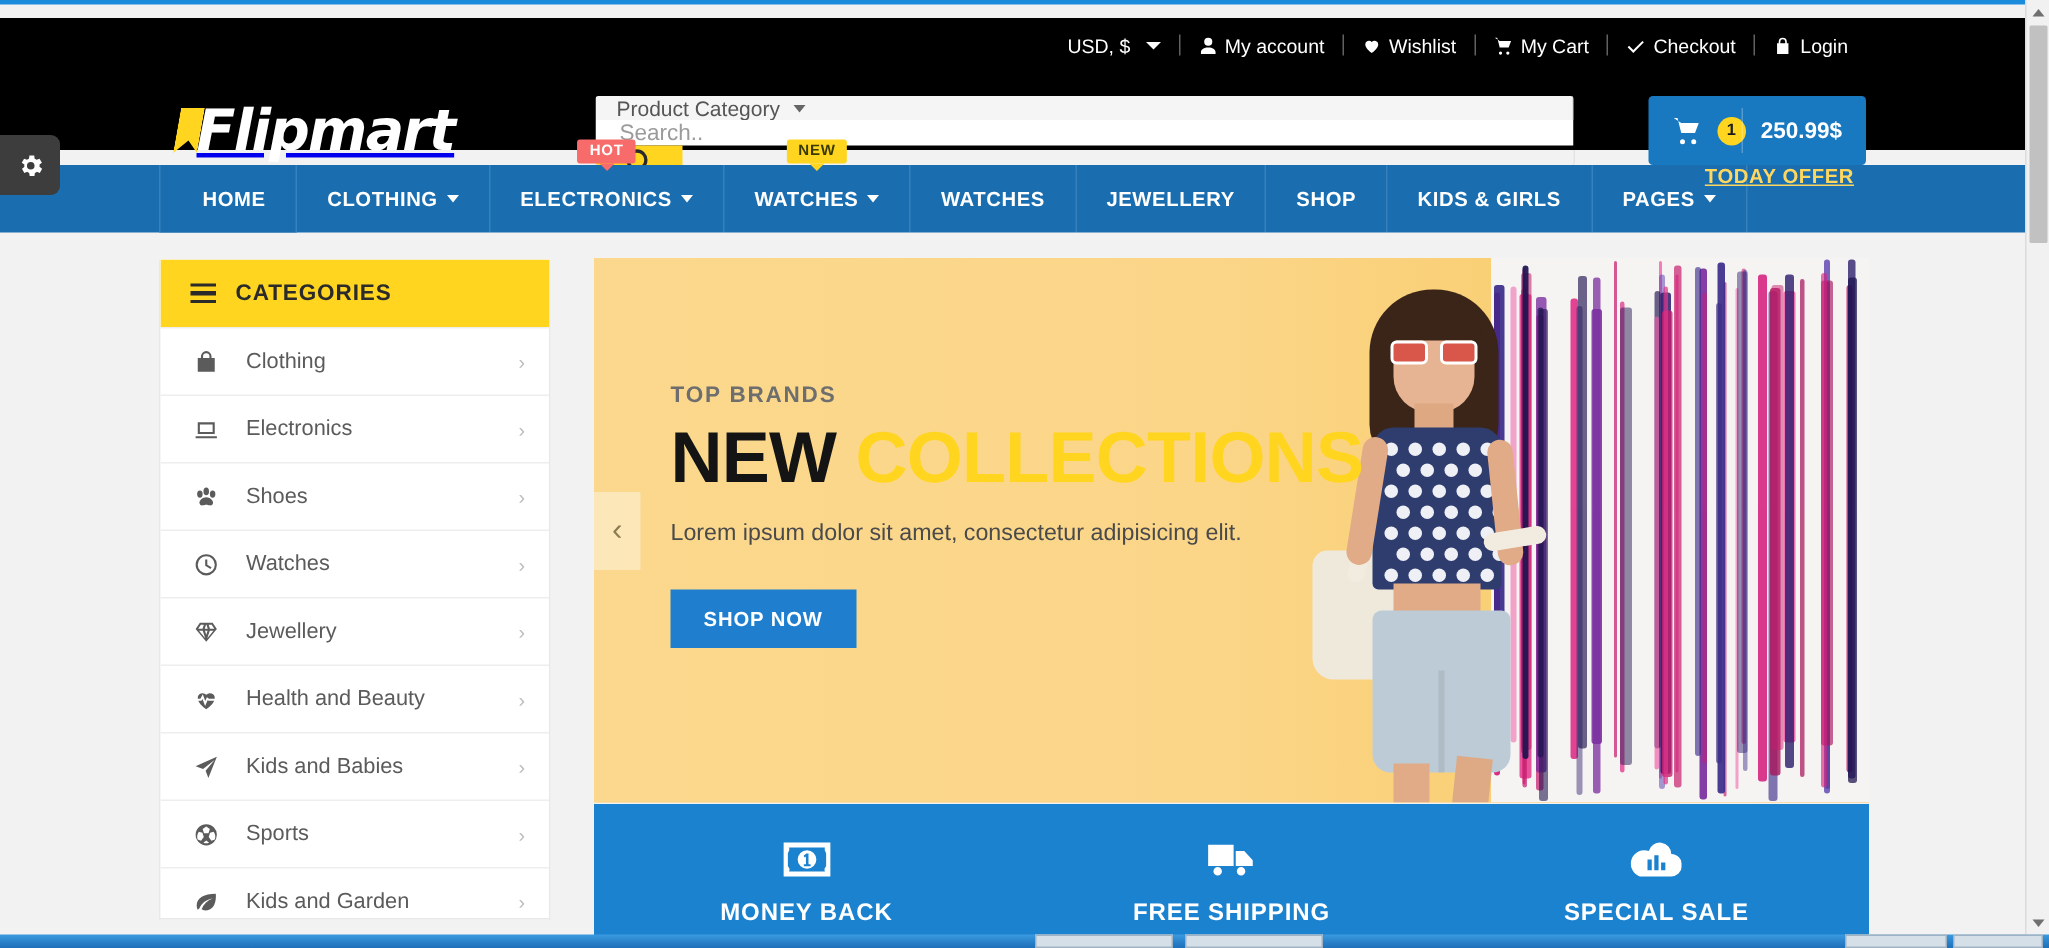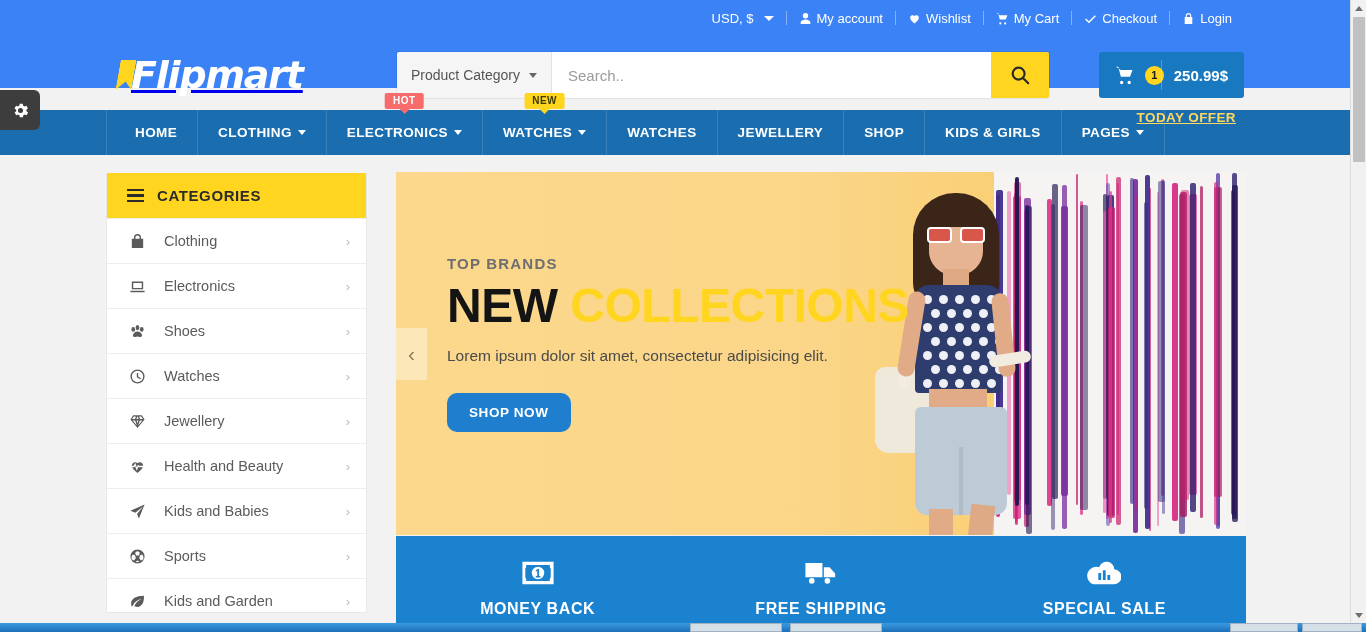--- a/index.html
+++ b/index.html
@@ -14,22 +14,22 @@
     width: 1366px; height: 632px;
     background: #f2f2f2;
     overflow: hidden;
   }
 
   
   .page-top-line { position:absolute; top:0; left:0; width:1350px; height:3px; background:#1b8bdb; }
 
   
   .header-blue {
-    position: absolute; top: 0; left: 0; width: 1350px; height: 88px;
-    background: #3b82f6;
+    position: absolute; top: 12px; left: 0; width: 1350px; height: 88px;
+    background: #000000;
   }
   .topbar {
     position: absolute; top: 0; left: 0; width: 100%; height: 36px;
     display: flex; align-items: center; justify-content: flex-end;
     padding-right: 106px;
     font-size: 13px; color: #ffffff;
   }
   .topbar-item {
     display: flex; align-items: center; gap: 5px;
     color: #fff; text-decoration: none;
@@ -58,20 +58,21 @@
     font-style: italic; letter-spacing: -1.2px;
     font-family: "DejaVu Sans", sans-serif;
   }
 
   
   .search-wrap {
     position:absolute; left:397px; top:52px;
     display:flex; height:46px; width:652px;
     border-radius: 2px; overflow:hidden;
     box-shadow: 0 0 0 1px rgba(0,0,0,.06);
+    flex-direction: column;
   }
   .cat-select {
     background:#f5f5f5; border:none; border-right:1px solid #e2e2e2;
     display:flex; align-items:center; gap:9px;
     padding: 0 14px; font-size:14px; color:#555; cursor:pointer;
     white-space:nowrap; font-family:"Liberation Sans", sans-serif;
   }
   .cat-select .tri {
     width:0;height:0;border-left:4px solid transparent;border-right:4px solid transparent;
     border-top:5px solid #666;
@@ -189,21 +190,21 @@
   .hero-grad { position:absolute; inset:0; background:linear-gradient(90deg,#fbd88d 0%, #fbd689 48%, #f8c75d 100%); }
   .hero-text { position:absolute; left:51px; top:83px; z-index:4; }
   .hero-kicker { font-size:15px; font-weight:bold; color:#6e6e6e; letter-spacing:1.2px; }
   .hero-title { font-size:48px; font-weight:bold; letter-spacing:-.5px; margin-top:10px; line-height:1; white-space:nowrap; }
   .hero-title .a { color:#141414; }
   .hero-title .b { color:#ffd520; }
   .hero-sub { font-size:15.5px; color:#4a4a4a; margin-top:17px; }
   .hero-btn {
     display:inline-block; margin-top:28px; background:#1f7fce; color:#fff;
     font-size:13.5px; font-weight:bold; letter-spacing:.6px;
-    padding:12px 22px; border:none; cursor:pointer; border-radius:10px;
+    padding:12px 22px; border:none; cursor:pointer; border-radius:0;
   }
   .hero-prev {
     position:absolute; left:0; top:156px; width:31px; height:52px; z-index:6;
     background:rgba(255,255,255,.38);
     display:flex; align-items:center; justify-content:center;
     color:#8d7b52; font-size:21px; cursor:pointer; user-select:none;
   }
   
   .hero-pic { position:absolute; right:0; top:0; width:385px; height:363px; overflow:hidden; }
   .wall {

